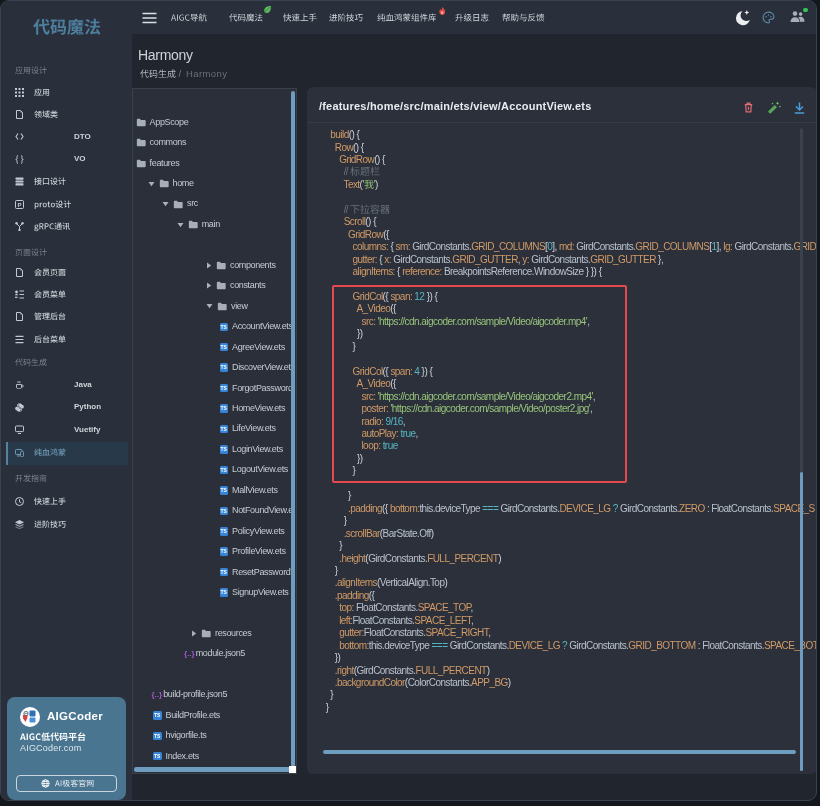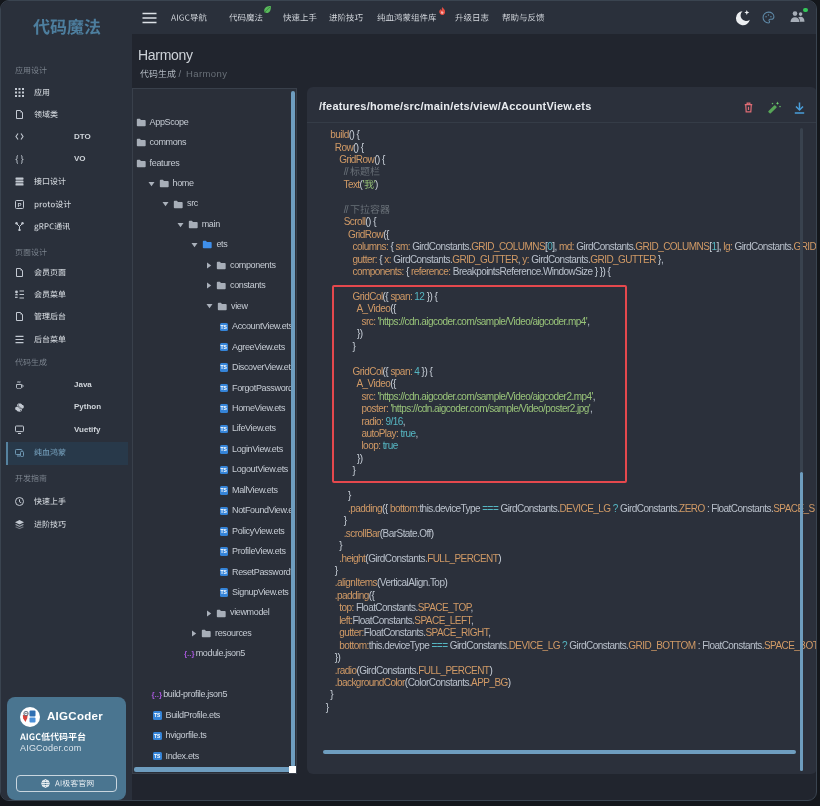--- a/index.html
+++ b/index.html
@@ -289,25 +289,20 @@
       <div class="tr" style="top:124.9px;padding-left:43.7px"><svg width="7" height="6" viewBox="0 0 7 6">
           <path fill="#aab1bb" d="M0.5 1h6L3.5 5.2Z"></path>
         </svg><span style="display:inline-block;width:4px"></span><svg width="10" height="9" viewBox="0 0 12 10">
           <path fill="#a7aeb8" d="M1 1.5C1 1 1.4 .5 2 .5H4.6L6 2H10.6C11.2 2 11.6 2.4 11.6 3V8.5C11.6 9 11.2 9.5 10.6 9.5H2C1.4 9.5 1 9 1 8.5Z"></path>
         </svg><span style="display:inline-block;width:4px"></span>main</div>
       <div class="tr" style="top:104.45px;padding-left:29px"><svg width="7" height="6" viewBox="0 0 7 6">
           <path fill="#aab1bb" d="M0.5 1h6L3.5 5.2Z"></path>
         </svg><span style="display:inline-block;width:4px"></span><svg width="10" height="9" viewBox="0 0 12 10">
           <path fill="#a7aeb8" d="M1 1.5C1 1 1.4 .5 2 .5H4.6L6 2H10.6C11.2 2 11.6 2.4 11.6 3V8.5C11.6 9 11.2 9.5 10.6 9.5H2C1.4 9.5 1 9 1 8.5Z"></path>
         </svg><span style="display:inline-block;width:4px"></span>src</div>
-      <div class="tr" style="top:145.35px;padding-left:58.4px"><svg width="7" height="6" viewBox="0 0 7 6">
-          <path fill="#aab1bb" d="M0.5 1h6L3.5 5.2Z"></path>
-        </svg><span style="display:inline-block;width:4px"></span><svg width="10" height="9" viewBox="0 0 12 10">
-          <path fill="#3f8fea" d="M1 1.5C1 1 1.4 .5 2 .5H4.6L6 2H10.6C11.2 2 11.6 2.4 11.6 3V8.5C11.6 9 11.2 9.5 10.6 9.5H2C1.4 9.5 1 9 1 8.5Z"></path>
-        </svg><span style="display:inline-block;width:4px"></span>ets</div>
       <div class="tr" style="top:165.8px;padding-left:73px"><svg width="6" height="7" viewBox="0 0 6 7">
           <path fill="#aab1bb" d="M1 0.5 5.2 3.5 1 6.5Z"></path>
         </svg><span style="display:inline-block;width:4px"></span><svg width="10" height="9" viewBox="0 0 12 10">
           <path fill="#a7aeb8" d="M1 1.5C1 1 1.4 .5 2 .5H4.6L6 2H10.6C11.2 2 11.6 2.4 11.6 3V8.5C11.6 9 11.2 9.5 10.6 9.5H2C1.4 9.5 1 9 1 8.5Z"></path>
         </svg><span style="display:inline-block;width:4px"></span>components</div>
       <div class="tr" style="top:186.25px;padding-left:73px"><svg width="6" height="7" viewBox="0 0 6 7">
           <path fill="#aab1bb" d="M1 0.5 5.2 3.5 1 6.5Z"></path>
         </svg><span style="display:inline-block;width:4px"></span><svg width="10" height="9" viewBox="0 0 12 10">
           <path fill="#a7aeb8" d="M1 1.5C1 1 1.4 .5 2 .5H4.6L6 2H10.6C11.2 2 11.6 2.4 11.6 3V8.5C11.6 9 11.2 9.5 10.6 9.5H2C1.4 9.5 1 9 1 8.5Z"></path>
         </svg><span style="display:inline-block;width:4px"></span>constants</div>
@@ -323,25 +318,20 @@
       <div class="tr" style="top:308.95px;padding-left:86.5px"><span class="tsi">TS</span><span style="display:inline-block;width:4px"></span>HomeView.ets</div>
       <div class="tr" style="top:329.4px;padding-left:86.5px"><span class="tsi">TS</span><span style="display:inline-block;width:4px"></span>LifeView.ets</div>
       <div class="tr" style="top:349.85px;padding-left:86.5px"><span class="tsi">TS</span><span style="display:inline-block;width:4px"></span>LoginView.ets</div>
       <div class="tr" style="top:370.3px;padding-left:86.5px"><span class="tsi">TS</span><span style="display:inline-block;width:4px"></span>LogoutView.ets</div>
       <div class="tr" style="top:390.75px;padding-left:86.5px"><span class="tsi">TS</span><span style="display:inline-block;width:4px"></span>MallView.ets</div>
       <div class="tr" style="top:411.2px;padding-left:86.5px"><span class="tsi">TS</span><span style="display:inline-block;width:4px"></span>NotFoundView.ets</div>
       <div class="tr" style="top:431.65px;padding-left:86.5px"><span class="tsi">TS</span><span style="display:inline-block;width:4px"></span>PolicyView.ets</div>
       <div class="tr" style="top:452.1px;padding-left:86.5px"><span class="tsi">TS</span><span style="display:inline-block;width:4px"></span>ProfileView.ets</div>
       <div class="tr" style="top:472.55px;padding-left:86.5px"><span class="tsi">TS</span><span style="display:inline-block;width:4px"></span>ResetPasswordView.ets</div>
       <div class="tr" style="top:493.0px;padding-left:86.5px"><span class="tsi">TS</span><span style="display:inline-block;width:4px"></span>SignupView.ets</div>
-      <div class="tr" style="top:513.45px;padding-left:73px"><svg width="6" height="7" viewBox="0 0 6 7">
-          <path fill="#aab1bb" d="M1 0.5 5.2 3.5 1 6.5Z"></path>
-        </svg><span style="display:inline-block;width:4px"></span><svg width="10" height="9" viewBox="0 0 12 10">
-          <path fill="#a7aeb8" d="M1 1.5C1 1 1.4 .5 2 .5H4.6L6 2H10.6C11.2 2 11.6 2.4 11.6 3V8.5C11.6 9 11.2 9.5 10.6 9.5H2C1.4 9.5 1 9 1 8.5Z"></path>
-        </svg><span style="display:inline-block;width:4px"></span>viewmodel</div>
       <div class="tr" style="top:533.9px;padding-left:58px"><svg width="6" height="7" viewBox="0 0 6 7">
           <path fill="#aab1bb" d="M1 0.5 5.2 3.5 1 6.5Z"></path>
         </svg><span style="display:inline-block;width:4px"></span><svg width="10" height="9" viewBox="0 0 12 10">
           <path fill="#a7aeb8" d="M1 1.5C1 1 1.4 .5 2 .5H4.6L6 2H10.6C11.2 2 11.6 2.4 11.6 3V8.5C11.6 9 11.2 9.5 10.6 9.5H2C1.4 9.5 1 9 1 8.5Z"></path>
         </svg><span style="display:inline-block;width:4px"></span>resources</div>
       <div class="tr" style="top:554.35px;padding-left:51px"><span style="color:#a557d8;font-weight:bold;font-size:8px;letter-spacing:0">{..}</span><span style="display:inline-block;width:1px"></span>module.json5</div>
       <div class="tr" style="top:595.25px;padding-left:18.5px"><span style="color:#a557d8;font-weight:bold;font-size:8px;letter-spacing:0">{..}</span><span style="display:inline-block;width:1px"></span>build-profile.json5</div>
       <div class="tr" style="top:615.7px;padding-left:20px"><span class="tsi">TS</span><span style="display:inline-block;width:4px"></span>BuildProfile.ets</div>
       <div class="tr" style="top:636.15px;padding-left:20px"><span class="tsi">TS</span><span style="display:inline-block;width:4px"></span>hvigorfile.ts</div>
       <div class="tr" style="top:656.6px;padding-left:20px"><span class="tsi">TS</span><span style="display:inline-block;width:4px"></span>Index.ets</div>
@@ -385,21 +375,21 @@
           <path fill="#98c379" d="M7.0 -7.7C7.6 -7.2 8.3 -6.5 8.6 -6.0L9.2 -6.5C8.9 -6.9 8.2 -7.6 7.6 -8.1ZM8.3 -4.3C8.0 -3.6 7.5 -3.0 7.0 -2.4C6.8 -3.1 6.7 -3.9 6.6 -4.7H9.5V-5.4H6.5C6.4 -6.3 6.4 -7.3 6.4 -8.3H5.6C5.6 -7.3 5.7 -6.4 5.7 -5.4H3.5V-7.2C4.1 -7.3 4.6 -7.5 5.1 -7.7L4.6 -8.3C3.6 -7.9 2.0 -7.6 0.6 -7.4C0.7 -7.2 0.8 -6.9 0.8 -6.7C1.4 -6.8 2.1 -6.9 2.7 -7.0V-5.4H0.6V-4.7H2.7V-3.0L0.4 -2.5L0.6 -1.8L2.7 -2.2V-0.2C2.7 0.0 2.6 0.1 2.5 0.1C2.3 0.1 1.7 0.1 1.1 0.1C1.2 0.3 1.3 0.6 1.3 0.8C2.2 0.8 2.7 0.8 3.0 0.7C3.3 0.6 3.5 0.3 3.5 -0.2V-2.4L5.3 -2.8L5.2 -3.5L3.5 -3.1V-4.7H5.8C5.9 -3.6 6.1 -2.6 6.4 -1.8C5.7 -1.1 4.8 -0.6 4.0 -0.2C4.2 -0.0 4.4 0.2 4.5 0.4C5.3 0.0 6.0 -0.5 6.6 -1.1C7.1 0.1 7.7 0.8 8.5 0.8C9.2 0.8 9.5 0.3 9.7 -1.3C9.5 -1.4 9.2 -1.6 9.0 -1.7C9.0 -0.4 8.8 0.1 8.6 0.1C8.1 0.1 7.6 -0.6 7.2 -1.6C7.9 -2.3 8.5 -3.1 9.0 -4.0Z"></path>
         </svg><span class="s">'</span><span class="b">)</span>
 
         <span class="m">// </span><svg style="vertical-align:-3.0px" width="40.0" height="12.0" viewBox="0 -9.0 40.0 12.0">
           <path fill="#6a7179" d="M0.6 -7.7V-6.9H4.4V0.8H5.2V-4.5C6.4 -3.9 7.7 -3.1 8.4 -2.5L8.9 -3.2C8.1 -3.8 6.5 -4.7 5.3 -5.3L5.2 -5.1V-6.9H9.5V-7.7Z M14.0 -6.6V-5.9H19.4V-6.6ZM14.7 -5.1C15.0 -3.7 15.3 -1.9 15.4 -0.8L16.1 -1.0C16.0 -2.0 15.7 -3.8 15.4 -5.2ZM15.9 -8.3C16.1 -7.8 16.2 -7.1 16.3 -6.7L17.1 -6.9C17.0 -7.3 16.8 -8.0 16.6 -8.5ZM13.5 -0.3V0.4H19.7V-0.3H17.6C18.0 -1.7 18.4 -3.6 18.7 -5.2L17.9 -5.3C17.7 -3.8 17.3 -1.7 16.9 -0.3ZM11.8 -8.4V-6.4H10.6V-5.7H11.8V-3.5C11.3 -3.3 10.8 -3.2 10.4 -3.1L10.7 -2.4L11.8 -2.7V-0.1C11.8 0.1 11.8 0.1 11.6 0.1C11.5 0.1 11.1 0.1 10.7 0.1C10.8 0.3 10.9 0.6 10.9 0.8C11.6 0.8 11.9 0.8 12.2 0.7C12.4 0.5 12.5 0.3 12.5 -0.1V-2.9L13.7 -3.3L13.6 -4.0L12.5 -3.7V-5.7H13.6V-6.4H12.5V-8.4Z M23.3 -6.3C22.7 -5.6 21.8 -4.9 20.9 -4.4C21.1 -4.3 21.3 -4.0 21.4 -3.9C22.3 -4.4 23.4 -5.2 24.0 -6.1ZM25.9 -5.9C26.8 -5.3 27.9 -4.5 28.5 -3.9L29.0 -4.4C28.4 -5.0 27.3 -5.8 26.4 -6.3ZM24.9 -5.4C24.0 -4.0 22.2 -2.7 20.4 -2.0C20.6 -1.9 20.8 -1.6 20.9 -1.4C21.3 -1.6 21.8 -1.8 22.2 -2.1V0.8H22.9V0.5H27.1V0.8H27.8V-2.2C28.2 -2.0 28.7 -1.7 29.1 -1.5C29.2 -1.8 29.4 -2.0 29.6 -2.2C28.0 -2.8 26.6 -3.6 25.4 -4.9L25.6 -5.2ZM22.9 -0.2V-1.9H27.1V-0.2ZM23.0 -2.6C23.8 -3.1 24.4 -3.7 25.0 -4.4C25.7 -3.6 26.4 -3.0 27.2 -2.6ZM24.3 -8.3C24.5 -8.1 24.6 -7.8 24.7 -7.5H20.8V-5.7H21.6V-6.8H28.4V-5.7H29.2V-7.5H25.6C25.5 -7.8 25.3 -8.2 25.1 -8.5Z M32.0 -7.3H33.7V-5.9H32.0ZM36.2 -7.3H38.0V-5.9H36.2ZM36.1 -4.8C36.6 -4.7 37.1 -4.4 37.4 -4.2H34.5C34.8 -4.5 35.0 -4.9 35.1 -5.2L34.4 -5.3V-8.0H31.3V-5.2H34.3C34.1 -4.9 33.9 -4.5 33.6 -4.2H30.5V-3.5H33.0C32.3 -2.9 31.4 -2.4 30.3 -2.0C30.4 -1.8 30.6 -1.6 30.7 -1.4L31.3 -1.7V0.8H32.0V0.5H33.6V0.7H34.4V-2.3H32.5C33.0 -2.7 33.5 -3.1 34.0 -3.5H35.8C36.2 -3.1 36.8 -2.6 37.4 -2.3H35.5V0.8H36.2V0.5H38.0V0.7H38.8V-1.6L39.2 -1.5C39.3 -1.7 39.5 -1.9 39.7 -2.1C38.6 -2.3 37.5 -2.9 36.8 -3.5H39.5V-4.2H37.7L38.0 -4.5C37.7 -4.8 37.0 -5.1 36.5 -5.2ZM35.5 -8.0V-5.2H38.8V-8.0ZM32.0 -0.1V-1.6H33.6V-0.1ZM36.2 -0.1V-1.6H38.0V-0.1Z"></path>
         </svg>
         <span class="k">Scroll</span><span class="b">() {</span>
           <span class="k">GridRow</span><span class="b">({</span>
             <span class="k">columns:</span> <span class="b">{</span> <span class="k">sm:</span> GirdConstants.<span class="k">GRID_COLUMNS</span><span class="b">[</span><span class="n">0</span><span class="b">]</span>, <span class="k">md:</span> GirdConstants.<span class="k">GRID_COLUMNS</span><span class="b">[</span><span class="n">1</span><span class="b">]</span>, <span class="k">lg:</span> GirdConstants.<span class="k">GRID_COLUMNS</span> ,
             <span class="k">gutter:</span> <span class="b">{</span> <span class="k">x:</span> GirdConstants.<span class="k">GRID_GUTTER</span>, <span class="k">y:</span> GirdConstants.<span class="k">GRID_GUTTER</span> <span class="b">}</span>,
-            <span class="k">components:</span> <span class="b">{</span> <span class="k">reference:</span> BreakpointsReference.WindowSize <span class="b">} }) {</span>
+            <span class="k">alignItems:</span> <span class="b">{</span> <span class="k">reference:</span> BreakpointsReference.WindowSize <span class="b">} }) {</span>
 
             <span class="k">GridCol</span><span class="b">({</span> <span class="k">span:</span> <span class="n">12</span> <span class="b">}) {</span>
               <span class="k">A_Video</span><span class="b">({</span>
                 <span class="k">src:</span> <span class="s">'https://cdn.aigcoder.com/sample/Video/aigcoder.mp4'</span>,
               <span class="b">})</span>
             <span class="b">}</span>
 
             <span class="k">GridCol</span><span class="b">({</span> <span class="k">span:</span> <span class="n">4</span> <span class="b">}) {</span>
               <span class="k">A_Video</span><span class="b">({</span>
                 <span class="k">src:</span> <span class="s">'https://cdn.aigcoder.com/sample/Video/aigcoder2.mp4'</span>,
@@ -417,21 +407,21 @@
       <span class="b">}</span>
       <span class="k">.height</span><span class="b">(</span>GirdConstants.<span class="k">FULL_PERCENT</span><span class="b">)</span>
     <span class="b">}</span>
     <span class="k">.alignItems</span><span class="b">(</span>VerticalAlign.Top<span class="b">)</span>
     <span class="k">.padding</span><span class="b">({</span>
       <span class="k">top:</span> FloatConstants.<span class="k">SPACE_TOP</span>,
       <span class="k">left:</span>FloatConstants.<span class="k">SPACE_LEFT</span>,
       <span class="k">gutter:</span>FloatConstants.<span class="k">SPACE_RIGHT</span>,
       <span class="k">bottom:</span>this.deviceType <span class="n">===</span> GirdConstants.<span class="k">DEVICE_LG</span> <span class="n">?</span> GirdConstants.<span class="k">GRID_BOTTOM</span> : FloatConstants.<span class="k">SPACE_BOTTOM</span>
     <span class="b">})</span>
-    <span class="k">.radio</span><span class="b">(</span>GirdConstants.<span class="k">FULL_PERCENT</span><span class="b">)</span>
+    <span class="k">.right</span><span class="b">(</span>GirdConstants.<span class="k">FULL_PERCENT</span><span class="b">)</span>
     <span class="k">.backgroundColor</span><span class="b">(</span>ColorConstants.<span class="k">APP_BG</span><span class="b">)</span>
   <span class="b">}</span>
 <span class="b">}</span></pre>
       <div style="position:absolute;left:25px;top:198px;width:294.5px;height:198px;border:2px solid #e5484d;border-radius:2px"></div>
       <div style="position:absolute;left:493px;top:41px;width:2.5px;height:643px;background:#39424e;border-radius:2px"></div>
       <div style="position:absolute;left:493px;top:385px;width:2.5px;height:299px;background:#6e9dbf;border-radius:2px"></div>
       <div style="position:absolute;left:16px;top:662.5px;width:473px;height:4px;background:#6e9dbf;border-radius:2px"></div>
     </div>
     <svg style="position:absolute;left:806px;top:790px;z-index:9" width="14" height="16" viewBox="0 0 14 16">
       <path fill="#fff" d="M14 16 3 10 14 4Z"></path>

